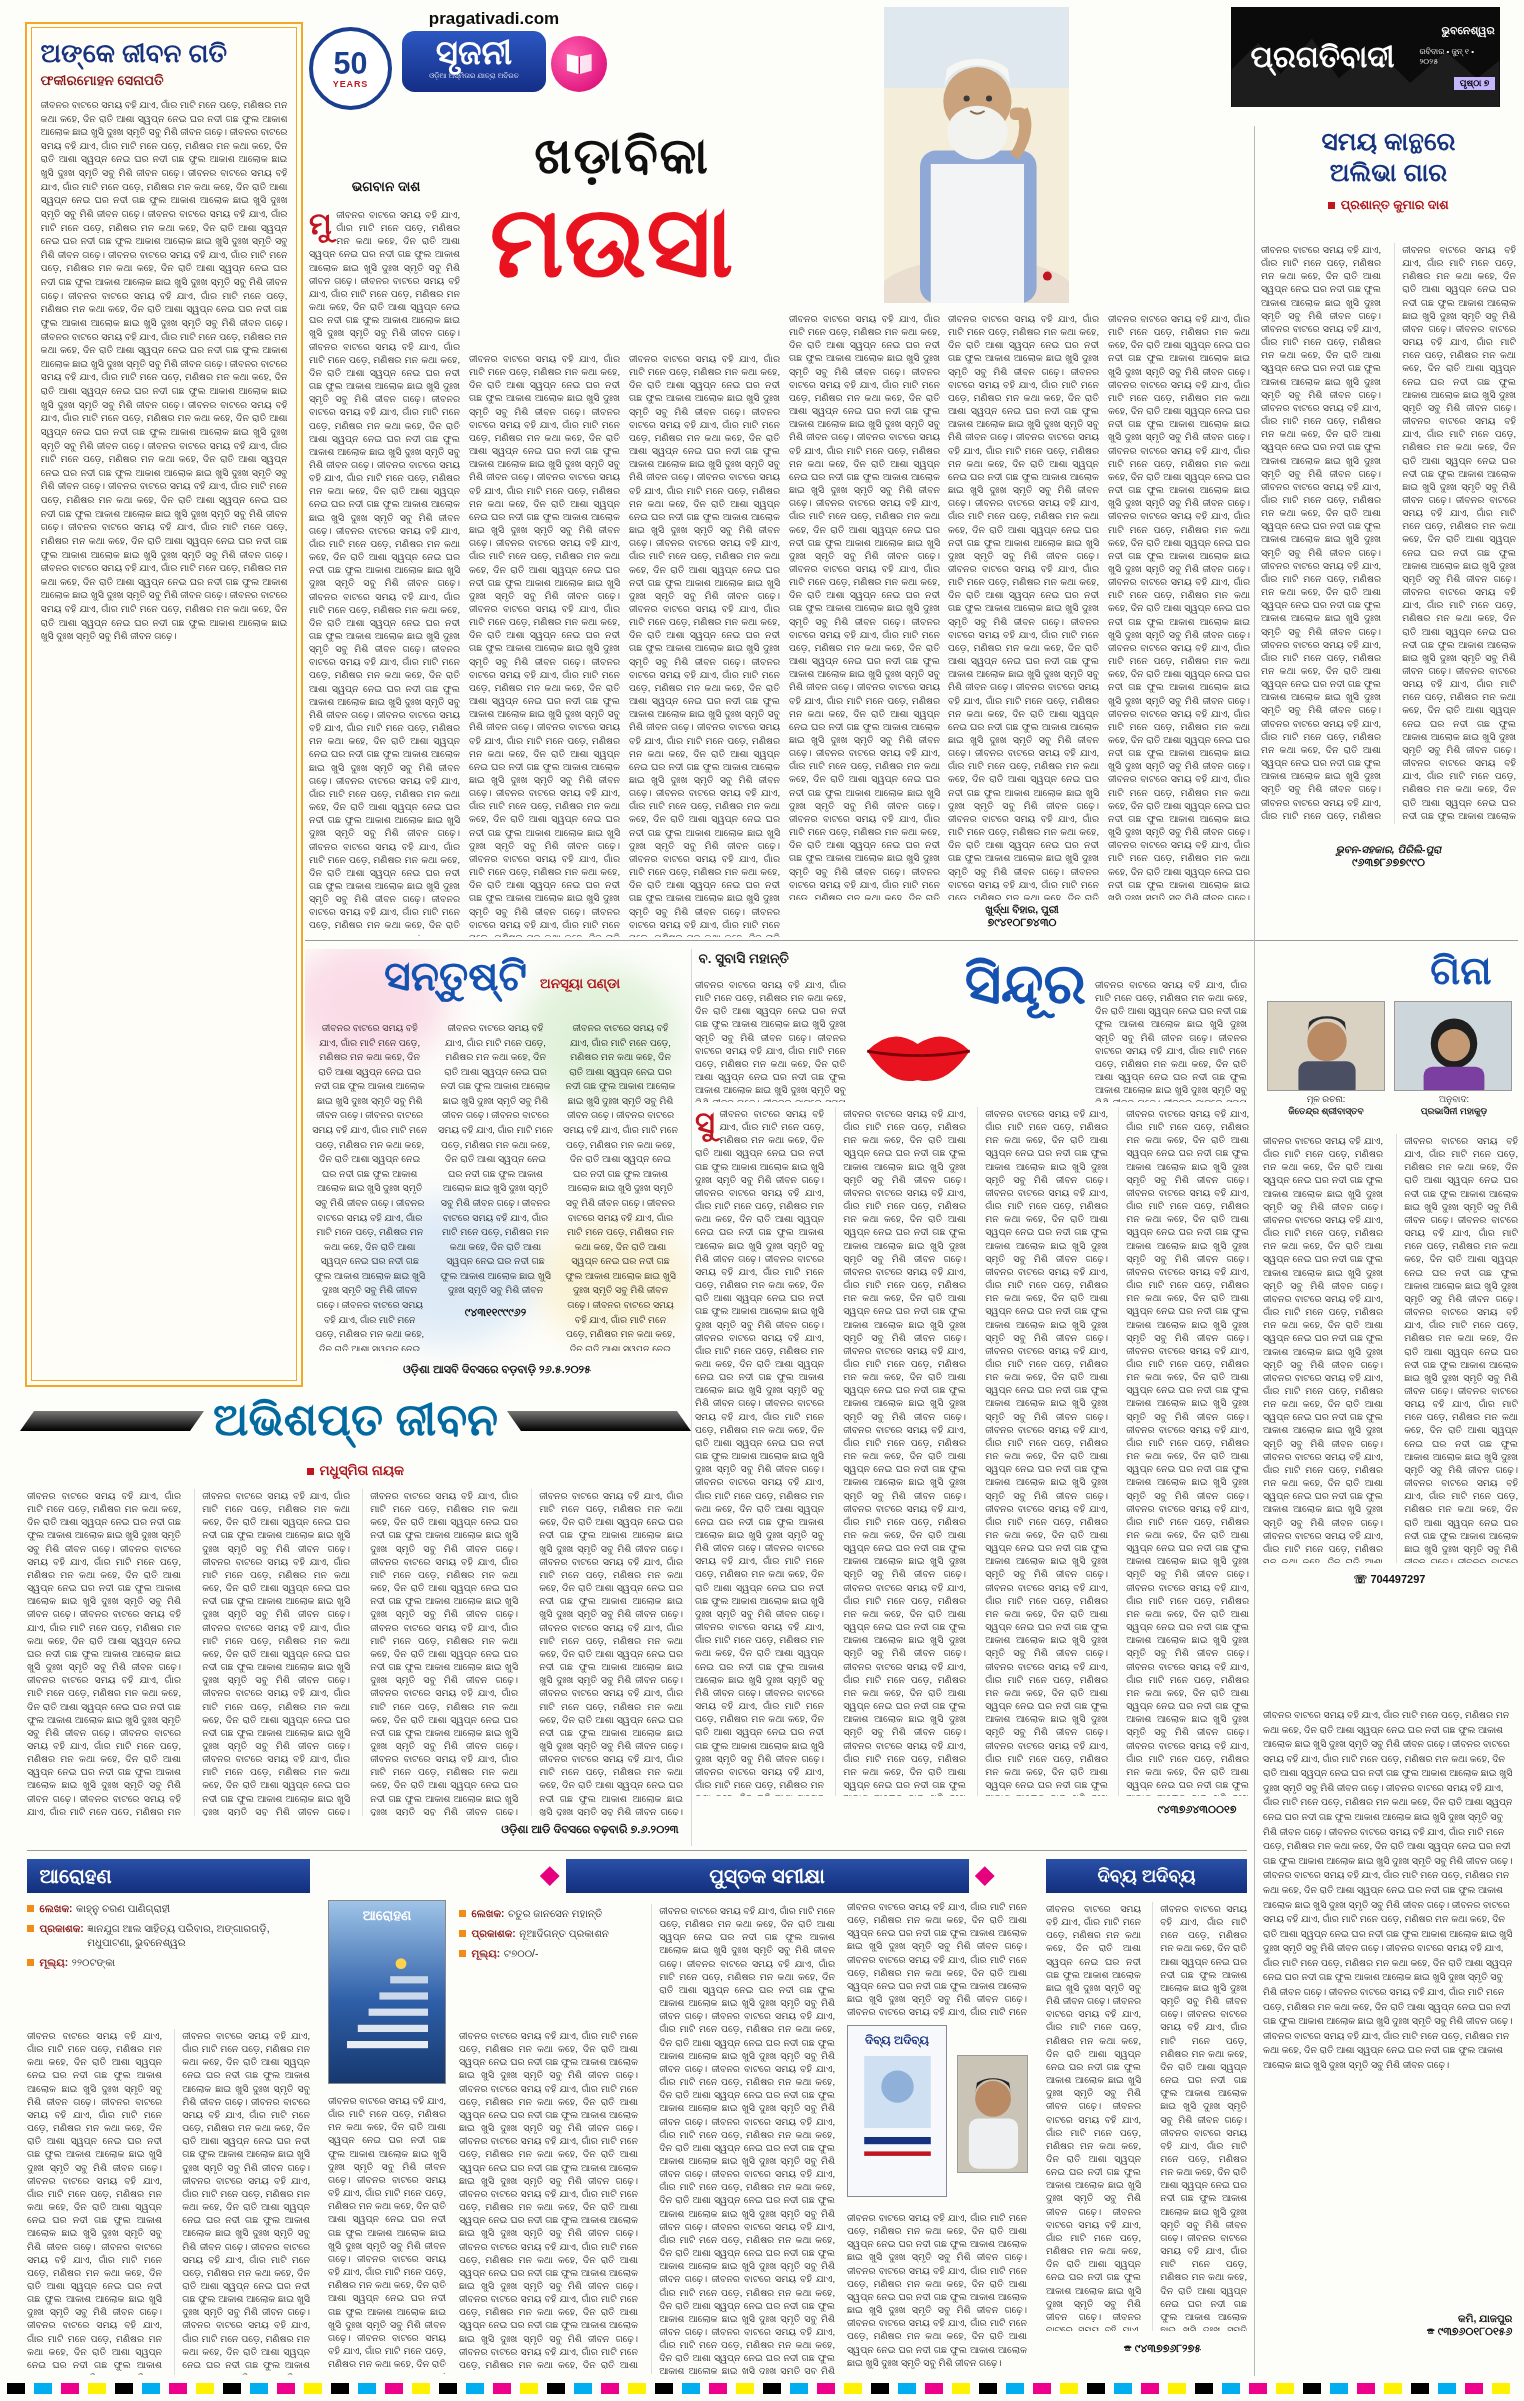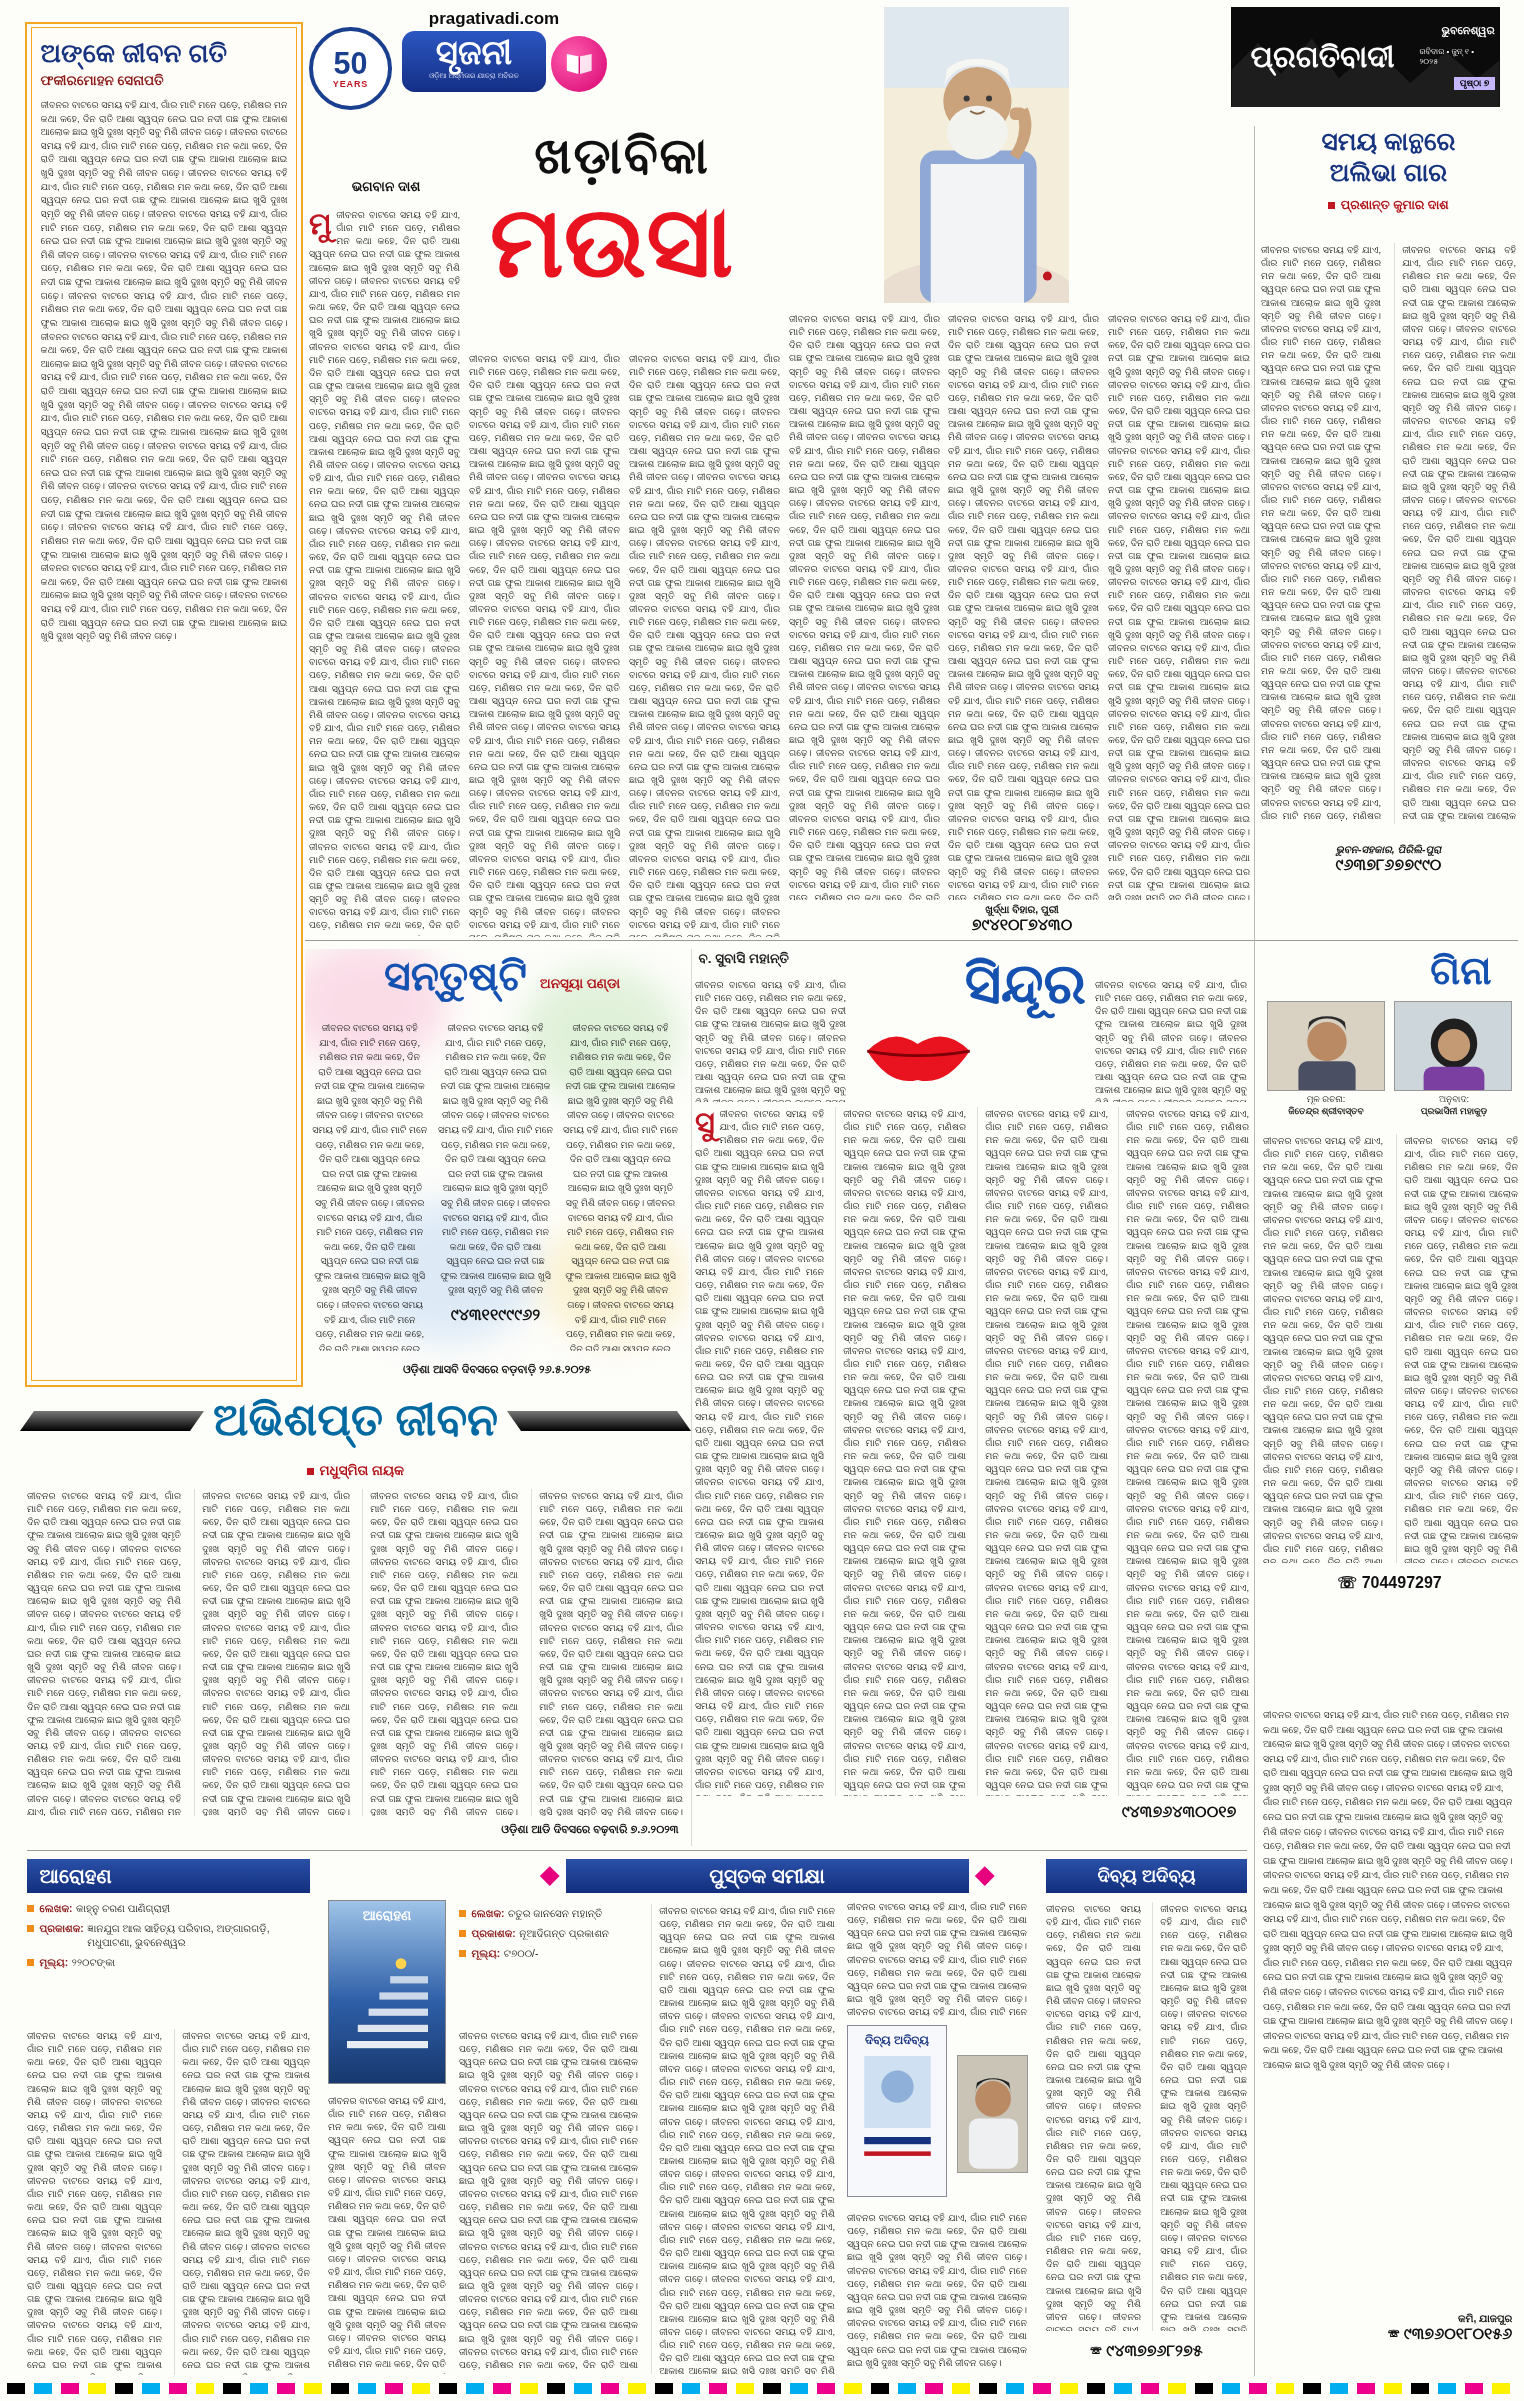--- a/index.html
+++ b/index.html
@@ -39,21 +39,21 @@
   .mast .date{font-size:8px;}
   .mast .pg{background:#c4b5fd;color:#000;font-size:9px;font-weight:bold;padding:0.9px 5.4px;}
   
   .hl-black{left:483px;top:131px;width:278px;text-align:center;font-size:50px;font-weight:bold;color:#101010;letter-spacing:1.8px;line-height:1;}
   .hl-red{left:459px;top:188px;width:305px;text-align:center;font-size:99px;font-weight:bold;color:#e8131f;line-height:1.1;}
   .main-byline{left:312px;top:179px;width:148px;text-align:center;font-weight:bold;font-size:13.5px;color:#111;}
   .credit{font-weight:bold;font-size:10.3px;color:#111;}
   
   .sec-title-blue{font-weight:bold;color:#1551b0;}
   .byline-red{font-weight:bold;color:#b01218;}
-  .phone{font-weight:bold;font-size:16px;color:#111;}
+  .phone{font-weight:bold;font-size:11px;color:#111;}
   
   #timebox{left:1261px;top:126px;width:255px;height:815px;}
   #timebox .t1,#timebox .t2{text-align:center;font-size:25px;font-weight:bold;color:#16337f;line-height:1.25;}
   
   .blob{position:absolute;border-radius:50%;filter:blur(16px);opacity:.45;}
   
   .swash{height:20px;flex:1;background:linear-gradient(180deg,#777,#000);transform:skewX(-35deg);}
   .swash.r{transform:skewX(35deg);}
   
   .bar-blue{background:linear-gradient(180deg,#2a50a8,#122f7d);color:#fff;font-weight:bold;
@@ -338,21 +338,21 @@
         <rect x="12" y="70" width="55" height="56" rx="10" fill="#eef0f2"></rect>
       </svg>
     </div>
     <div class="col" style="left:528px;top:352px;width:180px;height:163px;">ଜୀବନର ବାଟରେ ସମୟ ବହି ଯାଏ, ଗାଁର ମାଟି ମନେ ପଡ଼େ, ମଣିଷର ମନ କଥା କହେ, ଦିନ ରାତି ଆଶା ସ୍ୱପ୍ନ ନେଇ ଘର ନଦୀ ଗଛ ଫୁଲ ଆକାଶ ଆଲୋକ ଛାଇ ଖୁସି ଦୁଃଖ ସ୍ମୃତି ସବୁ ମିଶି ଜୀବନ ଗଢ଼େ। ଜୀବନର ବାଟରେ ସମୟ ବହି ଯାଏ, ଗାଁର ମାଟି ମନେ ପଡ଼େ, ମଣିଷର ମନ କଥା କହେ, ଦିନ ରାତି ଆଶା ସ୍ୱପ୍ନ ନେଇ ଘର ନଦୀ ଗଛ ଫୁଲ ଆକାଶ ଆଲୋକ ଛାଇ ଖୁସି ଦୁଃଖ ସ୍ମୃତି ସବୁ ମିଶି ଜୀବନ ଗଢ଼େ। ଜୀବନର ବାଟରେ ସମୟ ବହି ଯାଏ, ଗାଁର ମାଟି ମନେ ପଡ଼େ, ମଣିଷର ମନ କଥା କହେ, ଦିନ ରାତି ଆଶା ସ୍ୱପ୍ନ ନେଇ ଘର ନଦୀ ଗଛ ଫୁଲ ଆକାଶ ଆଲୋକ ଛାଇ ଖୁସି ଦୁଃଖ ସ୍ମୃତି ସବୁ ମିଶି ଜୀବନ ଗଢ଼େ।</div>
   </div>
 
   <div class="abs" style="left:1046px;top:1859px;width:201px;height:518px;">
     <div class="bar-blue" style="justify-content:center;font-size:18px;">ଦିବ୍ୟ ଅଦିବ୍ୟ</div>
     <div class="col" style="left:0;top:43px;width:95px;height:429px;">ଜୀବନର ବାଟରେ ସମୟ ବହି ଯାଏ, ଗାଁର ମାଟି ମନେ ପଡ଼େ, ମଣିଷର ମନ କଥା କହେ, ଦିନ ରାତି ଆଶା ସ୍ୱପ୍ନ ନେଇ ଘର ନଦୀ ଗଛ ଫୁଲ ଆକାଶ ଆଲୋକ ଛାଇ ଖୁସି ଦୁଃଖ ସ୍ମୃତି ସବୁ ମିଶି ଜୀବନ ଗଢ଼େ। ଜୀବନର ବାଟରେ ସମୟ ବହି ଯାଏ, ଗାଁର ମାଟି ମନେ ପଡ଼େ, ମଣିଷର ମନ କଥା କହେ, ଦିନ ରାତି ଆଶା ସ୍ୱପ୍ନ ନେଇ ଘର ନଦୀ ଗଛ ଫୁଲ ଆକାଶ ଆଲୋକ ଛାଇ ଖୁସି ଦୁଃଖ ସ୍ମୃତି ସବୁ ମିଶି ଜୀବନ ଗଢ଼େ। ଜୀବନର ବାଟରେ ସମୟ ବହି ଯାଏ, ଗାଁର ମାଟି ମନେ ପଡ଼େ, ମଣିଷର ମନ କଥା କହେ, ଦିନ ରାତି ଆଶା ସ୍ୱପ୍ନ ନେଇ ଘର ନଦୀ ଗଛ ଫୁଲ ଆକାଶ ଆଲୋକ ଛାଇ ଖୁସି ଦୁଃଖ ସ୍ମୃତି ସବୁ ମିଶି ଜୀବନ ଗଢ଼େ। ଜୀବନର ବାଟରେ ସମୟ ବହି ଯାଏ, ଗାଁର ମାଟି ମନେ ପଡ଼େ, ମଣିଷର ମନ କଥା କହେ, ଦିନ ରାତି ଆଶା ସ୍ୱପ୍ନ ନେଇ ଘର ନଦୀ ଗଛ ଫୁଲ ଆକାଶ ଆଲୋକ ଛାଇ ଖୁସି ଦୁଃଖ ସ୍ମୃତି ସବୁ ମିଶି ଜୀବନ ଗଢ଼େ। ଜୀବନର ବାଟରେ ସମୟ ବହି ଯାଏ, ଗାଁର ମାଟି ମନେ ପଡ଼େ, ମଣିଷର ମନ କଥା କହେ, ଦିନ ରାତି ଆଶା ସ୍ୱପ୍ନ ନେଇ ଘର ନଦୀ ଗଛ ଫୁଲ ଆକାଶ ଆଲୋକ ଛାଇ ଖୁସି ଦୁଃଖ ସ୍ମୃତି ସବୁ ମିଶି ଜୀବନ ଗଢ଼େ। ଜୀବନର ବାଟରେ ସମୟ ବହି ଯାଏ, ଗାଁର ମାଟି ମନେ ପଡ଼େ, ମଣିଷର ମନ କଥା କହେ, ଦିନ ରାତି ଆଶା ସ୍ୱପ୍ନ ନେଇ ଘର ନଦୀ ଗଛ ଫୁଲ ଆକାଶ ଆଲୋକ ଛାଇ ଖୁସି ଦୁଃଖ ସ୍ମୃତି ସବୁ ମିଶି ଜୀବନ ଗଢ଼େ। ଜୀବନର ବାଟରେ ସମୟ ବହି ଯାଏ, ଗାଁର ମାଟି ମନେ ପଡ଼େ, ମଣିଷର ମନ କଥା କହେ, ଦିନ ରାତି ଆଶା ସ୍ୱପ୍ନ ନେଇ ଘର ନଦୀ ଗଛ ଫୁଲ ଆକାଶ ଆଲୋକ ଛାଇ ଖୁସି ଦୁଃଖ ସ୍ମୃତି ସବୁ ମିଶି ଜୀବନ ଗଢ଼େ।</div>
     <div class="col colrule" style="left:106px;top:43px;width:95px;height:429px;">ଜୀବନର ବାଟରେ ସମୟ ବହି ଯାଏ, ଗାଁର ମାଟି ମନେ ପଡ଼େ, ମଣିଷର ମନ କଥା କହେ, ଦିନ ରାତି ଆଶା ସ୍ୱପ୍ନ ନେଇ ଘର ନଦୀ ଗଛ ଫୁଲ ଆକାଶ ଆଲୋକ ଛାଇ ଖୁସି ଦୁଃଖ ସ୍ମୃତି ସବୁ ମିଶି ଜୀବନ ଗଢ଼େ। ଜୀବନର ବାଟରେ ସମୟ ବହି ଯାଏ, ଗାଁର ମାଟି ମନେ ପଡ଼େ, ମଣିଷର ମନ କଥା କହେ, ଦିନ ରାତି ଆଶା ସ୍ୱପ୍ନ ନେଇ ଘର ନଦୀ ଗଛ ଫୁଲ ଆକାଶ ଆଲୋକ ଛାଇ ଖୁସି ଦୁଃଖ ସ୍ମୃତି ସବୁ ମିଶି ଜୀବନ ଗଢ଼େ। ଜୀବନର ବାଟରେ ସମୟ ବହି ଯାଏ, ଗାଁର ମାଟି ମନେ ପଡ଼େ, ମଣିଷର ମନ କଥା କହେ, ଦିନ ରାତି ଆଶା ସ୍ୱପ୍ନ ନେଇ ଘର ନଦୀ ଗଛ ଫୁଲ ଆକାଶ ଆଲୋକ ଛାଇ ଖୁସି ଦୁଃଖ ସ୍ମୃତି ସବୁ ମିଶି ଜୀବନ ଗଢ଼େ। ଜୀବନର ବାଟରେ ସମୟ ବହି ଯାଏ, ଗାଁର ମାଟି ମନେ ପଡ଼େ, ମଣିଷର ମନ କଥା କହେ, ଦିନ ରାତି ଆଶା ସ୍ୱପ୍ନ ନେଇ ଘର ନଦୀ ଗଛ ଫୁଲ ଆକାଶ ଆଲୋକ ଛାଇ ଖୁସି ଦୁଃଖ ସ୍ମୃତି ସବୁ ମିଶି ଜୀବନ ଗଢ଼େ। ଜୀବନର ବାଟରେ ସମୟ ବହି ଯାଏ, ଗାଁର ମାଟି ମନେ ପଡ଼େ, ମଣିଷର ମନ କଥା କହେ, ଦିନ ରାତି ଆଶା ସ୍ୱପ୍ନ ନେଇ ଘର ନଦୀ ଗଛ ଫୁଲ ଆକାଶ ଆଲୋକ ଛାଇ ଖୁସି ଦୁଃଖ ସ୍ମୃତି ସବୁ ମିଶି ଜୀବନ ଗଢ଼େ। ଜୀବନର ବାଟରେ ସମୟ ବହି ଯାଏ, ଗାଁର ମାଟି ମନେ ପଡ଼େ, ମଣିଷର ମନ କଥା କହେ, ଦିନ ରାତି ଆଶା ସ୍ୱପ୍ନ ନେଇ ଘର ନଦୀ ଗଛ ଫୁଲ ଆକାଶ ଆଲୋକ ଛାଇ ଖୁସି ଦୁଃଖ ସ୍ମୃତି ସବୁ ମିଶି ଜୀବନ ଗଢ଼େ। ଜୀବନର ବାଟରେ ସମୟ ବହି ଯାଏ, ଗାଁର ମାଟି ମନେ ପଡ଼େ, ମଣିଷର ମନ କଥା କହେ, ଦିନ ରାତି ଆଶା ସ୍ୱପ୍ନ ନେଇ ଘର ନଦୀ ଗଛ ଫୁଲ ଆକାଶ ଆଲୋକ ଛାଇ ଖୁସି ଦୁଃଖ ସ୍ମୃତି ସବୁ ମିଶି ଜୀବନ ଗଢ଼େ।</div>
-    <div class="abs phone" style="left:0;top:483px;width:201px;text-align:center;">☏ <span>୯୪୩୭୭୬୮୨୭୫</span></div>
+    <div class="abs phone" style="left:16px;top:483px;width:201px;text-align:center;">☏ <span>୯୪୩୭୭୬୮୨୭୫</span></div>
   </div>
 
   <div id="colorbar" class="abs">
       <div class="sq" style="background: rgb(0, 0, 0);"></div>
       <div class="sq" style="background: rgb(0, 174, 239);"></div>
       <div class="sq" style="background: rgb(236, 0, 140);"></div>
       <div class="sq" style="background: rgb(255, 242, 0);"></div>
       <div class="sq" style="background: rgb(0, 0, 0);"></div>
       <div class="sq" style="background: rgb(0, 174, 239);"></div>
       <div class="sq" style="background: rgb(236, 0, 140);"></div>

